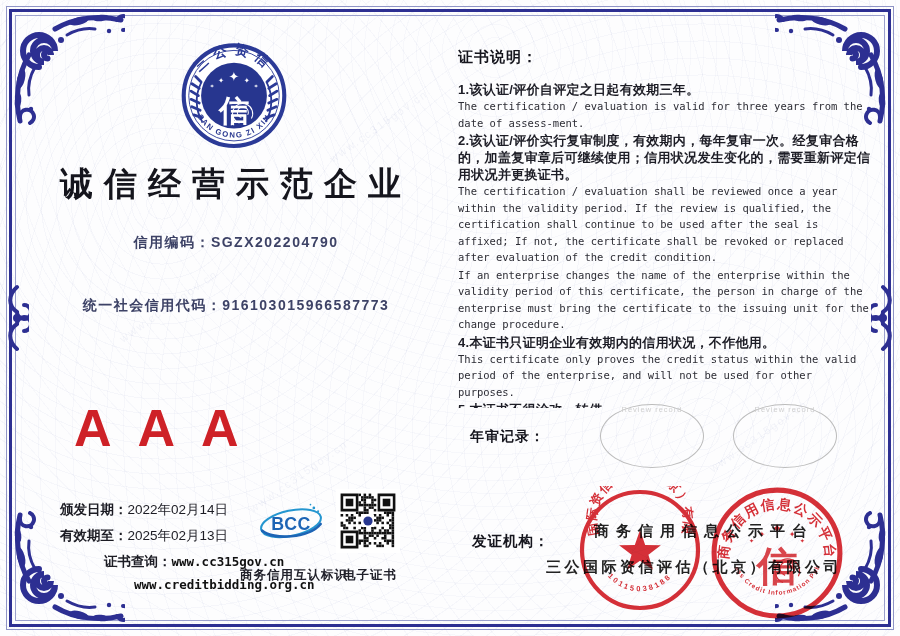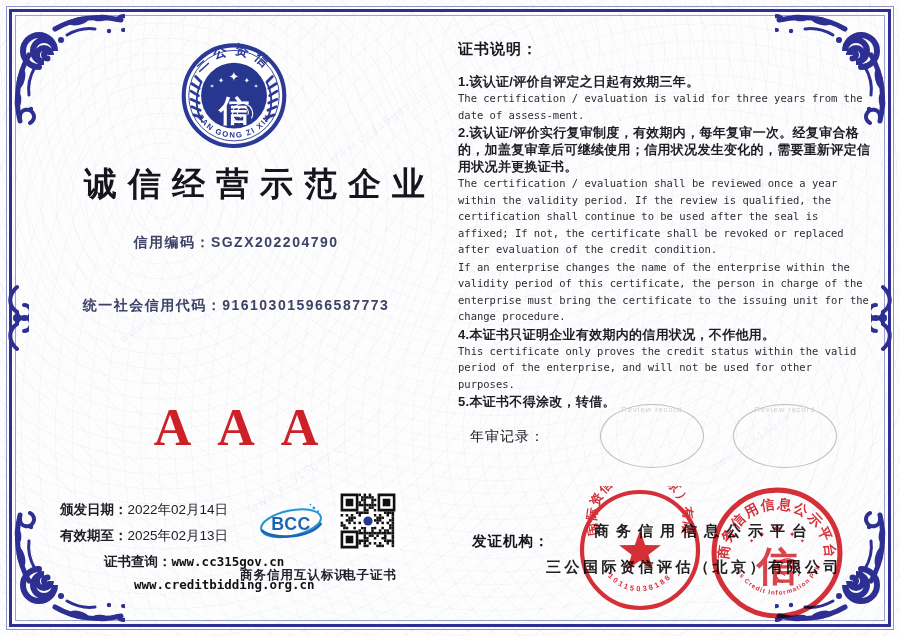--- a/index.html
+++ b/index.html
@@ -18,48 +18,48 @@
   .corner.tl{left:9px;top:9px;}
   .corner.tr{right:9px;top:9px;transform:scaleX(-1);}
   .corner.bl{left:9px;bottom:9px;transform:scaleY(-1);}
   .corner.br{right:9px;bottom:9px;transform:scale(-1,-1);}
   .mid-orn{position:absolute;width:26px;height:72px;}
   .mid-orn.left{left:3px;top:282px;}
   .mid-orn.right{right:3px;top:282px;transform:scaleX(-1);}
   .watermark{position:absolute;font-size:11px;color:rgba(45,47,146,0.055);transform:rotate(-35deg);letter-spacing:2px;white-space:nowrap;}
   
   .logo-svg{position:absolute;left:158px;top:28px;width:152px;height:128px;}
-  .cert-title{position:absolute;left:36px;top:162px;width:400px;text-align:right;
+  .cert-title{position:absolute;left:36px;top:162px;width:400px;text-align:center;
     font-size:33px;font-weight:700;color:#15151d;letter-spacing:11px;font-family:Liberation Mono, monospace;}
   .code-line{position:absolute;left:36px;width:400px;text-align:center;font-size:14px;font-weight:700;color:#3d4266;letter-spacing:1.5px;}
   .code-credit{top:234px;}
   .code-uscc{top:297px;}
   .body-par{position:absolute;left:58px;top:320px;width:362px;font-size:15px;line-height:29px;
     color:#2e2e38;font-weight:600;letter-spacing:1px;text-indent:2em;text-align:justify;}
-  .grade{position:absolute;left:36px;top:398px;width:400px;text-align:center;
-    font-family:Liberation Serif, serif;font-size:52px;font-weight:700;color:#ce2127;letter-spacing:26px;text-indent:26px;}
+  .grade{position:absolute;left:48px;top:398px;width:400px;text-align:left;
+    font-family:Liberation Sans, sans-serif;font-size:52px;font-weight:700;color:#ce2127;letter-spacing:26px;text-indent:26px;}
   .info-block{position:absolute;left:60px;top:500px;}
   .info-row{position:absolute;white-space:nowrap;}
   .info-row .lab{font-weight:700;font-size:13.5px;color:#1c1c24;}
   .info-row .val{font-size:13.5px;color:#1c1c24;}
   .info-row .url{font-family:"DejaVu Sans Mono","Liberation Mono",monospace;font-size:12.5px;font-weight:700;color:#111;}
   .r1{top:0;} .r2{top:26px;} .r3{top:52px;margin-left:44px;} .r4{top:75px;left:74px;}
   .bcc-svg{position:absolute;left:258px;top:500px;width:66px;height:48px;}
   .qr-svg{position:absolute;left:336px;top:489px;width:64px;height:64px;}
   .caption{position:absolute;top:567px;font-size:12.5px;font-weight:700;color:#20202a;letter-spacing:1px;}
   .cap-bcc{left:238px;width:112px;text-align:center;}
   .cap-qr{left:341px;width:56px;text-align:right;}
   
   .notes{position:absolute;left:458px;top:36px;width:416px;height:372px;overflow:hidden;}
-  .notes-heading{font-size:15px;font-weight:700;color:#15151d;letter-spacing:1px;margin:4px 0 14px 0;}
+  .notes-heading{font-size:15px;font-weight:700;color:#15151d;letter-spacing:1px;margin:12px 0 14px 0;}
   .note{margin:0 0 1px 0;}
   .note .zh{font-size:13px;font-weight:700;color:#1d1d26;line-height:17px;letter-spacing:0.3px;}
   .note .en{font-family:"DejaVu Sans Mono","Liberation Mono",monospace;font-size:10.5px;color:#2c2c34;line-height:16.5px;}
   .annual{position:absolute;left:470px;top:404px;width:410px;height:70px;}
-  .annual-label{position:absolute;left:0;top:24px;font-size:14px;font-weight:400;color:#15151d;letter-spacing:1px;}
+  .annual-label{position:absolute;left:0;top:24px;font-size:14px;font-weight:700;color:#15151d;letter-spacing:1px;}
   .oval{position:absolute;top:0;width:102px;height:62px;border:1.5px solid #bcbcbc;border-radius:50%;
     display:flex;align-items:flex-start;justify-content:center;}
   .oval-1{left:130px;} .oval-2{left:263px;}
   .oval span{font-size:7.5px;color:#cfcfcf;letter-spacing:1px;}
   
   .issuer{position:absolute;left:458px;top:500px;width:430px;height:136px;text-decoration:underline;}
   .issuer-label{position:absolute;left:14px;top:32px;font-size:14.5px;font-weight:700;color:#15151d;letter-spacing:1px;}
   .issuer-line1{position:absolute;left:136px;top:22px;font-size:15px;font-weight:600;color:#222;letter-spacing:7px;white-space:nowrap;}
   .issuer-line2{position:absolute;left:88px;top:58px;font-size:15px;font-weight:600;color:#222;letter-spacing:3.5px;white-space:nowrap;}
   .seal{position:absolute;mix-blend-mode:multiply;opacity:0.94;}

